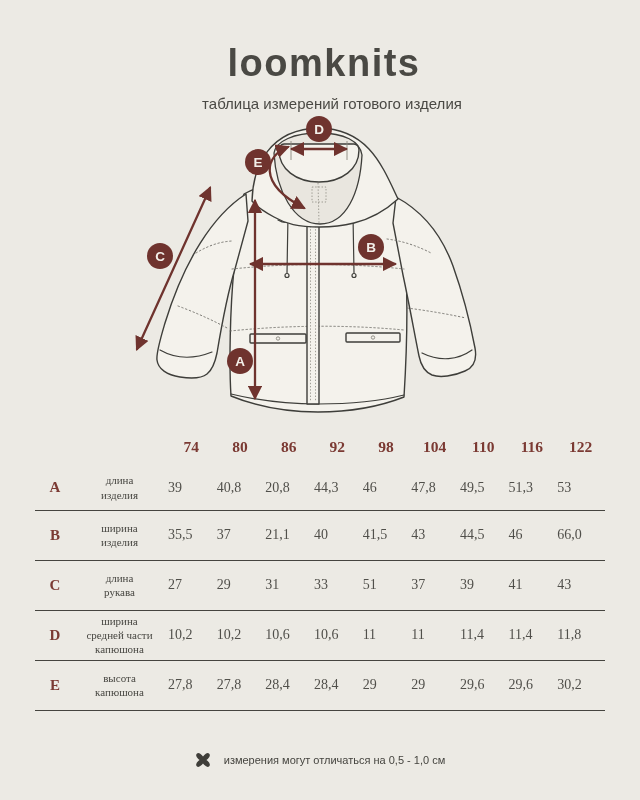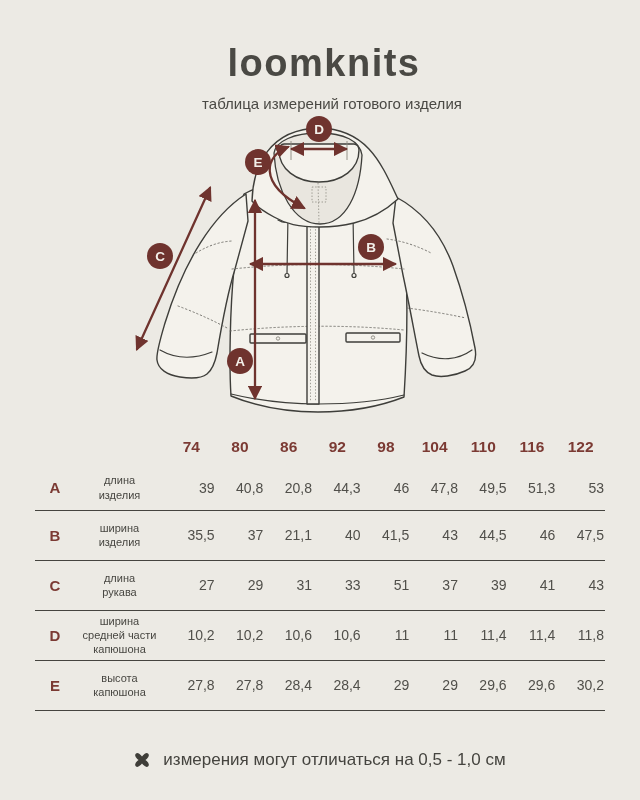--- a/index.html
+++ b/index.html
@@ -34,45 +34,45 @@
   .thin{fill:none;stroke:#8a887f;stroke-width:0.9;}
   .arrow{fill:none;stroke:#6f332e;stroke-width:2.3;stroke-linecap:round;}
   .badge{fill:#6f332e;}
   .badge-letter{
     fill:#f3efe9;font-family:"Liberation Sans",sans-serif;
     font-size:13.5px;font-weight:700;text-anchor:middle;
   }
 
   table.sizes{
     position:absolute;left:35px;top:434px;width:570px;
-    border-collapse:collapse;table-layout:fixed;
+    border-collapse:collapse;table-layout:fixed;font-family:Liberation Serif, serif;
   }
   table.sizes thead tr{height:32px;}
   table.sizes tbody tr{height:50px;border-bottom:1px solid #45443f;}
   table.sizes tbody tr:first-child{height:44px;}
   th.size{
     color:#7b3a33;font-size:15.5px;font-weight:700;
     text-align:center;vertical-align:middle;padding:0 0 6px 0;
   }
   td.letter{
     color:#7b3a33;font-size:15px;font-weight:700;
     text-align:center;vertical-align:middle;
   }
   td.label{
     font-size:11px;line-height:1.3;color:#474641;
     vertical-align:middle;white-space:pre-line;padding-right:4px;text-align:center;
   }
   td.value{
-    font-size:14px;color:#504f4a;text-align:right;vertical-align:middle;
+    font-size:14px;color:#504f4a;text-align:left;vertical-align:middle;
   }
 
   .footnote{
     position:absolute;left:0;top:748px;width:100%;height:24px;
     display:flex;align-items:center;justify-content:center;gap:13px;
-    font-size:17px;color:#45443f;text-align:right;
+    font-size:11px;color:#45443f;text-align:right;
   }
   .clover{flex:0 0 auto;}
 </style>
 </head>
 <body>
 
 <div class="page">
 
   <h1 class="brand">loomknits</h1>
   <p class="subtitle">таблица измерений готового изделия</p>
@@ -206,21 +206,21 @@
           <td class="label">ширина
 изделия</td>
           <td class="value">35,5</td>
           <td class="value">37</td>
           <td class="value">21,1</td>
           <td class="value">40</td>
           <td class="value">41,5</td>
           <td class="value">43</td>
           <td class="value">44,5</td>
           <td class="value">46</td>
-          <td class="value">47,5</td>
+          <td class="value">66,0</td>
         </tr>
         <tr>
           <td class="letter">C</td>
           <td class="label">длина
 рукава</td>
           <td class="value">27</td>
           <td class="value">29</td>
           <td class="value">31</td>
           <td class="value">33</td>
           <td class="value">51</td>

